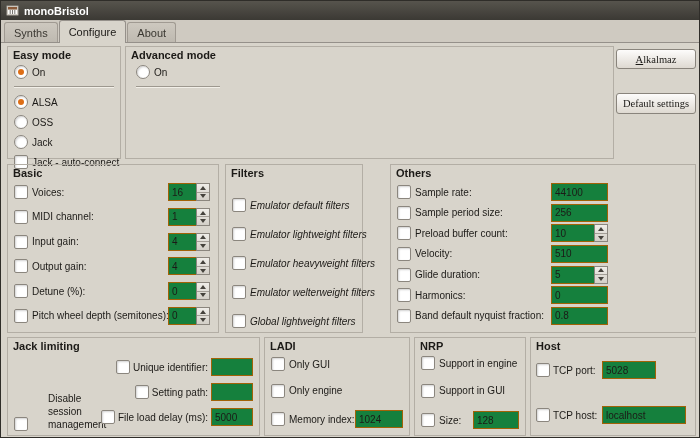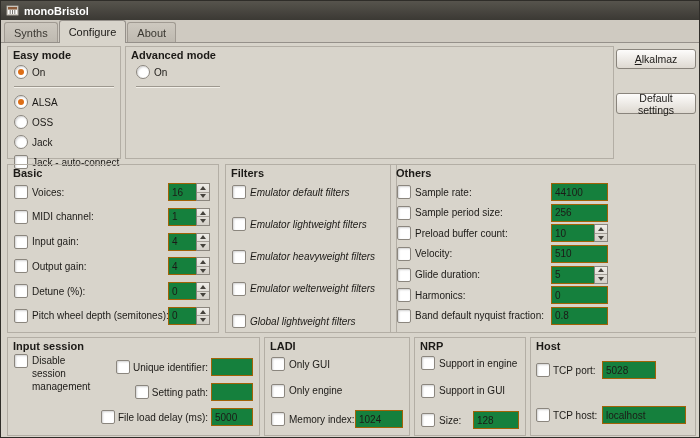--- a/index.html
+++ b/index.html
@@ -27,33 +27,33 @@
   .w28{width:28px}.w42{width:42px}.w43{width:43px}.w46{width:46px}.w48{width:48px}.w54{width:54px}.w57{width:57px}.w94{width:84px}
   .spin{display:flex;height:18px;flex:none;}
   .spin .entry{border-right:none;}
   .spin-btns{width:14px;display:flex;flex-direction:column;border:1px solid #8b867e;box-sizing:border-box;background:linear-gradient(#efede8,#d3cfc7);}
   .sb{flex:1;display:flex;align-items:center;justify-content:center;cursor:default;}
   .sb.up{border-bottom:1px solid #a39e96;}
   .sb::after{content:"";width:0;height:0;border-left:3px solid transparent;border-right:3px solid transparent;}
   .sb.up::after{border-bottom:4px solid #45423c;}
   .sb.down::after{border-top:4px solid #45423c;}
   .hsep{height:0;border-top:1px solid #9d988f;border-bottom:1px solid #f2efe8;flex:none;}
-  .btn{position:absolute;background:linear-gradient(#fdfcfb,#ded9d1);border:1px solid #89847c;border-radius:3px;font-family:Liberation Sans, sans-serif;font-size:10.5px;color:#1c1a17;display:flex;align-items:center;justify-content:center;padding:4px;box-sizing:border-box;}
+  .btn{position:absolute;background:linear-gradient(#fdfcfb,#ded9d1);border:1px solid #89847c;border-radius:3px;font-family:Liberation Serif, serif;font-size:10.5px;color:#1c1a17;display:flex;align-items:center;justify-content:center;padding:4px;box-sizing:border-box;}
   .btn span{display:block;width:100%;text-align:center;}
   .mnemonic::first-letter{text-decoration:underline;}
   
   #f-easy .frame-body{gap:6px;justify-content:flex-start;padding-top:4px;}
   #f-easy .hsep{align-self:stretch;margin:1px 0;}
   #f-adv .frame-body{gap:6px;justify-content:flex-start;padding-top:4px;padding-left:10px;align-items:flex-start;}
   #f-adv .hsep{width:84px;margin:1px 0;}
   #f-basic .frame-body{justify-content:space-between;padding:4px 8px 7px 6px;}
   #f-filters .frame-body{gap:9px;justify-content:space-between;padding-top:6px;font-style:italic;}
   #f-others .frame-body{justify-content:space-between;padding:4px 6px 7px;}
   #f-jack .frame-body{flex-direction:row;padding:2px 6px 4px;gap:4px;}
-  .jack-left{width:86px;display:flex;align-items:flex-start;gap:4px;flex:none;}
+  .jack-left{width:86px;display:flex;align-items:flex-end;gap:20px;flex:none;}
   .jack-left .lbl{white-space:normal;line-height:1.3;}
   .jack-right{flex:1;display:flex;flex-direction:column;justify-content:space-between;padding:4px 0 5px;min-width:0;align-items:flex-end;}
   .jack-right .row{gap:3px;}
   #f-ladi .frame-body{justify-content:space-between;padding:5px 6px 7px;}
   #f-nrp .frame-body{justify-content:space-between;padding:4px 6px 6px;}
   #f-host .frame-body{justify-content:space-between;padding:9px 5px 11px;}
   #f-host .row{gap:3px;}
 </style>
 </head>
 <body>
@@ -194,21 +194,21 @@
             <input class="entry w28" value="0" style="">
             <span class="spin-btns">
                 <span class="sb up"></span>
                 <span class="sb down"></span>
               </span>
           </span>
         </div>
       </div>
     </div>
 
-    <div class="frame" id="f-filters" style="left:224px;top:121px;width:172px;height:169px;">
+    <div class="frame" id="f-filters" style="left:224px;top:121px;width:138px;height:169px;gap:13px;">
       <div class="frame-title">Filters</div>
       <div class="frame-body">
         <div class="row">
           <span class="cb"></span>
           <span class="lbl">Emulator default filters</span>
         </div>
         <div class="row">
           <span class="cb"></span>
           <span class="lbl">Emulator lightweight filters</span>
         </div>
@@ -274,21 +274,21 @@
         </div>
         <div class="row">
           <span class="cb"></span>
           <span class="lbl fixed132">Band default nyquist fraction:</span>
           <input class="entry w57" value="0.8" style="">
         </div>
       </div>
     </div>
 
     <div class="frame" id="f-jack" style="left:6px;top:294px;width:253px;height:99px;">
-      <div class="frame-title">Input session</div>
+      <div class="frame-title">Jack limiting</div>
       <div class="frame-body">
         <div class="jack-left">
           <span class="cb"></span>
           <span class="lbl">Disable session management</span>
         </div>
         <div class="jack-right">
           <div class="row">
             <span class="cb"></span>
             <span class="lbl grow">Unique identifier:</span>
             <input class="entry w42" value="" style="">

